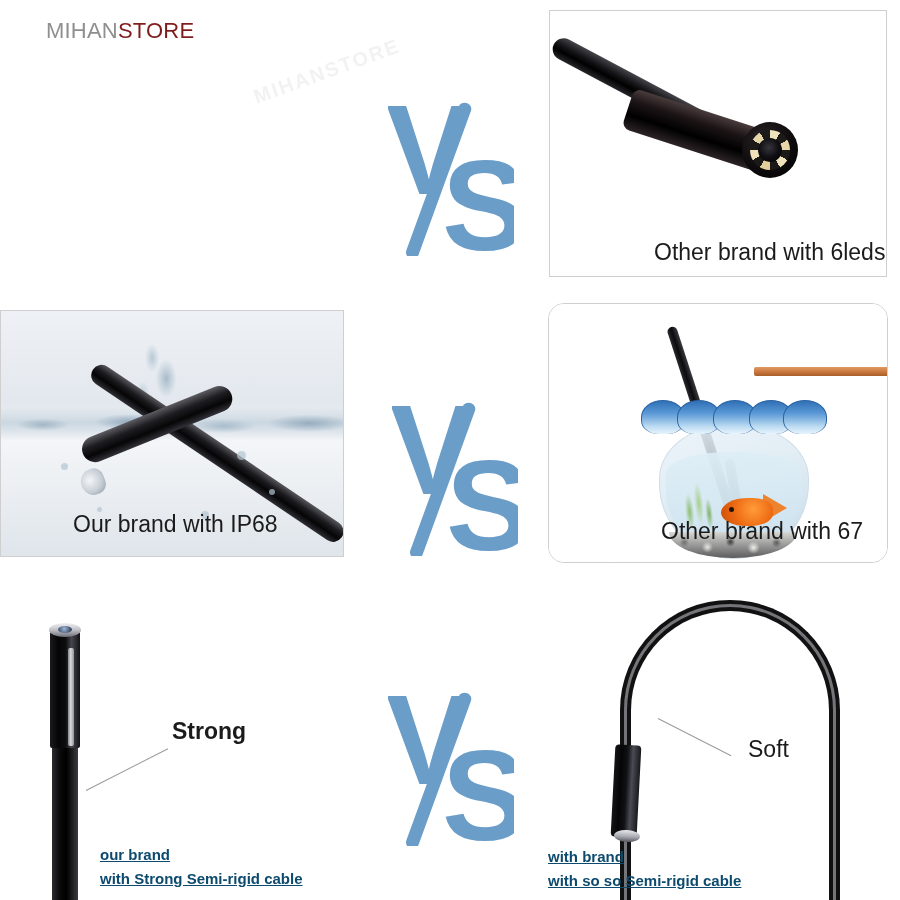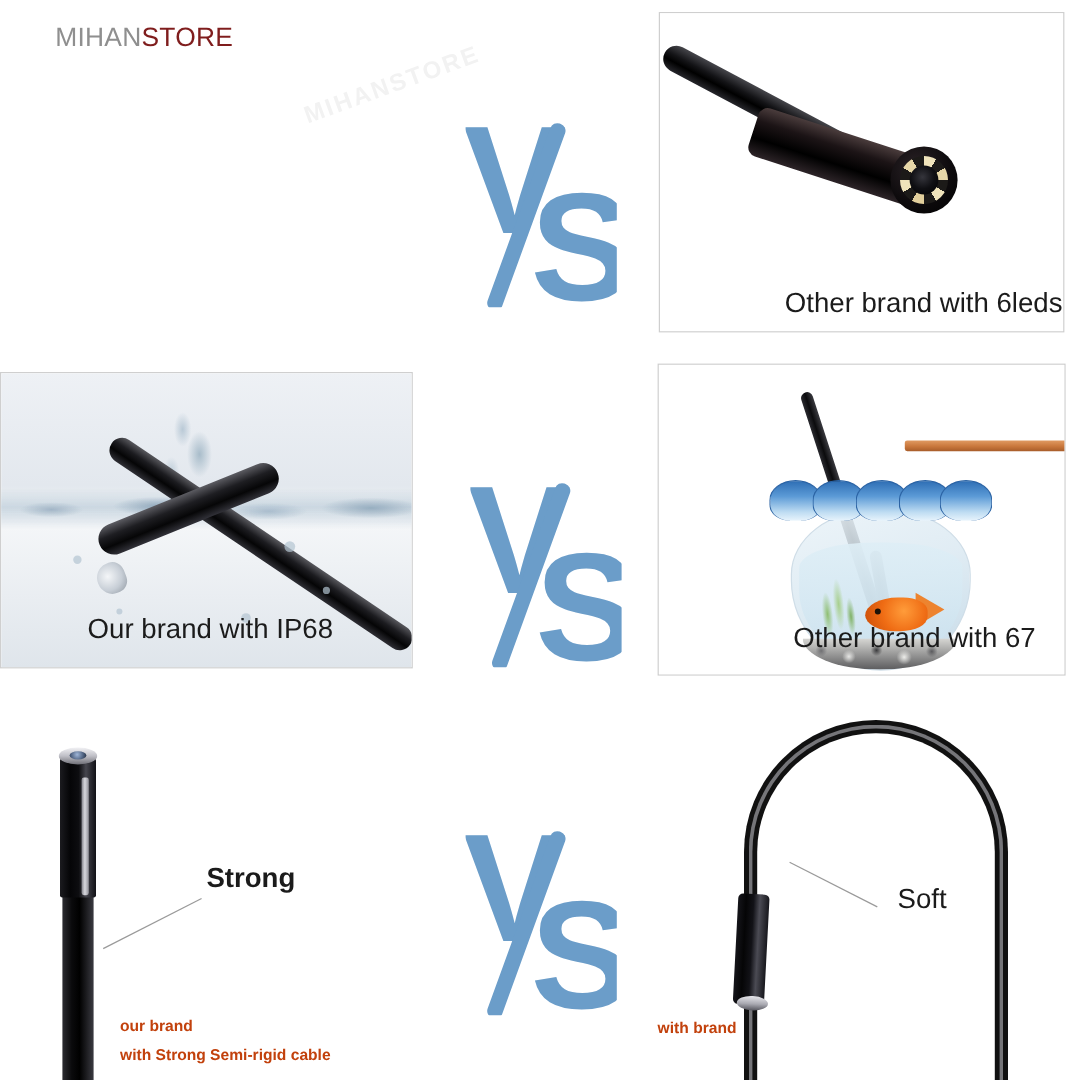--- a/index.html
+++ b/index.html
@@ -27,21 +27,21 @@
     transform:rotate(-20deg); letter-spacing:2px; z-index:1; user-select:none;
   }
 
   
   .panel { position:absolute; background:#fff; overflow:hidden; z-index:5; }
   .panel.bordered { border:1px solid #cfcfcf; }
 
   .cap {
     position:absolute; color:#1b1b1b; font-size:23px; white-space:nowrap; z-index:20;
   }
-  .cap-bold { font-weight:700; font-size:13px; line-height:21px; color:#c2410c; }
+  .cap-bold { font-weight:700; font-size:15px; line-height:21px; color:#0c4a6e;text-decoration:underline; }
 
   
   .vs { position:absolute; z-index:30; }
 
   
   #p-tl { left:0; top:5px; width:349px; height:273px; }
   #p-tl .photo { position:absolute; left:0; top:0; width:349px; height:200px;
     background:linear-gradient(170deg,#fbfbfd 0%,#f2f3f6 45%,#eef0f3 100%); }
   .cable-tl {
     position:absolute; left:-20px; top:56px; width:260px; height:28px;
@@ -147,21 +147,21 @@
     background:linear-gradient(180deg,#5c5c62 0%,#1e1e22 35%,#060607 68%,#313138 100%);
     border-radius:13px; transform:rotate(-22deg); transform-origin:left center;
   }
   .tip-ml {
     position:absolute; left:80px; top:158px; width:24px; height:26px; border-radius:50% 40% 40% 50%;
     background:radial-gradient(circle at 40% 40%,#f4f6f8 0%,#c7ced6 55%,#8e969f 100%);
     transform:rotate(-22deg);
   }
 
   
-  #p-mr { left:548px; top:303px; width:340px; height:260px; }
+  #p-mr { left:548px; top:303px; width:340px; height:260px;border-radius:16px; }
   .orangebar {
     position:absolute; left:205px; top:63px; width:148px; height:9px; border-radius:2px;
     background:linear-gradient(180deg,#e09a62 0%,#c9773c 55%,#a85d2a 100%);
   }
   .bowl-body {
     position:absolute; left:110px; top:120px; width:150px; height:135px;
     border-radius:50% 50% 52% 52% / 42% 42% 58% 58%;
     background:linear-gradient(160deg, rgba(236,244,249,.95) 0%, rgba(214,230,240,.75) 45%, rgba(188,212,228,.85) 100%);
     border:1px solid #cfdde7;
   }
@@ -374,15 +374,16 @@
   </div>
 
   <div class="panel" id="p-br">
     <div class="soft-arc"></div>
     <div class="soft-arc-gloss"></div>
     <div class="soft-tip"></div>
     <div class="soft-tipcap"></div>
     <div class="leader" style="left:138px;top:128px;width:82px;transform:rotate(27deg);"></div>
     <div class="cap" style="left:228px;top:146px;">Soft</div>
     <div class="cap cap-bold" style="left:28px;top:256px;">with brand</div>
+    <div class="cap cap-bold" style="left:28px;top:280px;">with so so Semi-rigid cable</div>
   </div>
 
 </div>
 
 </body></html>

